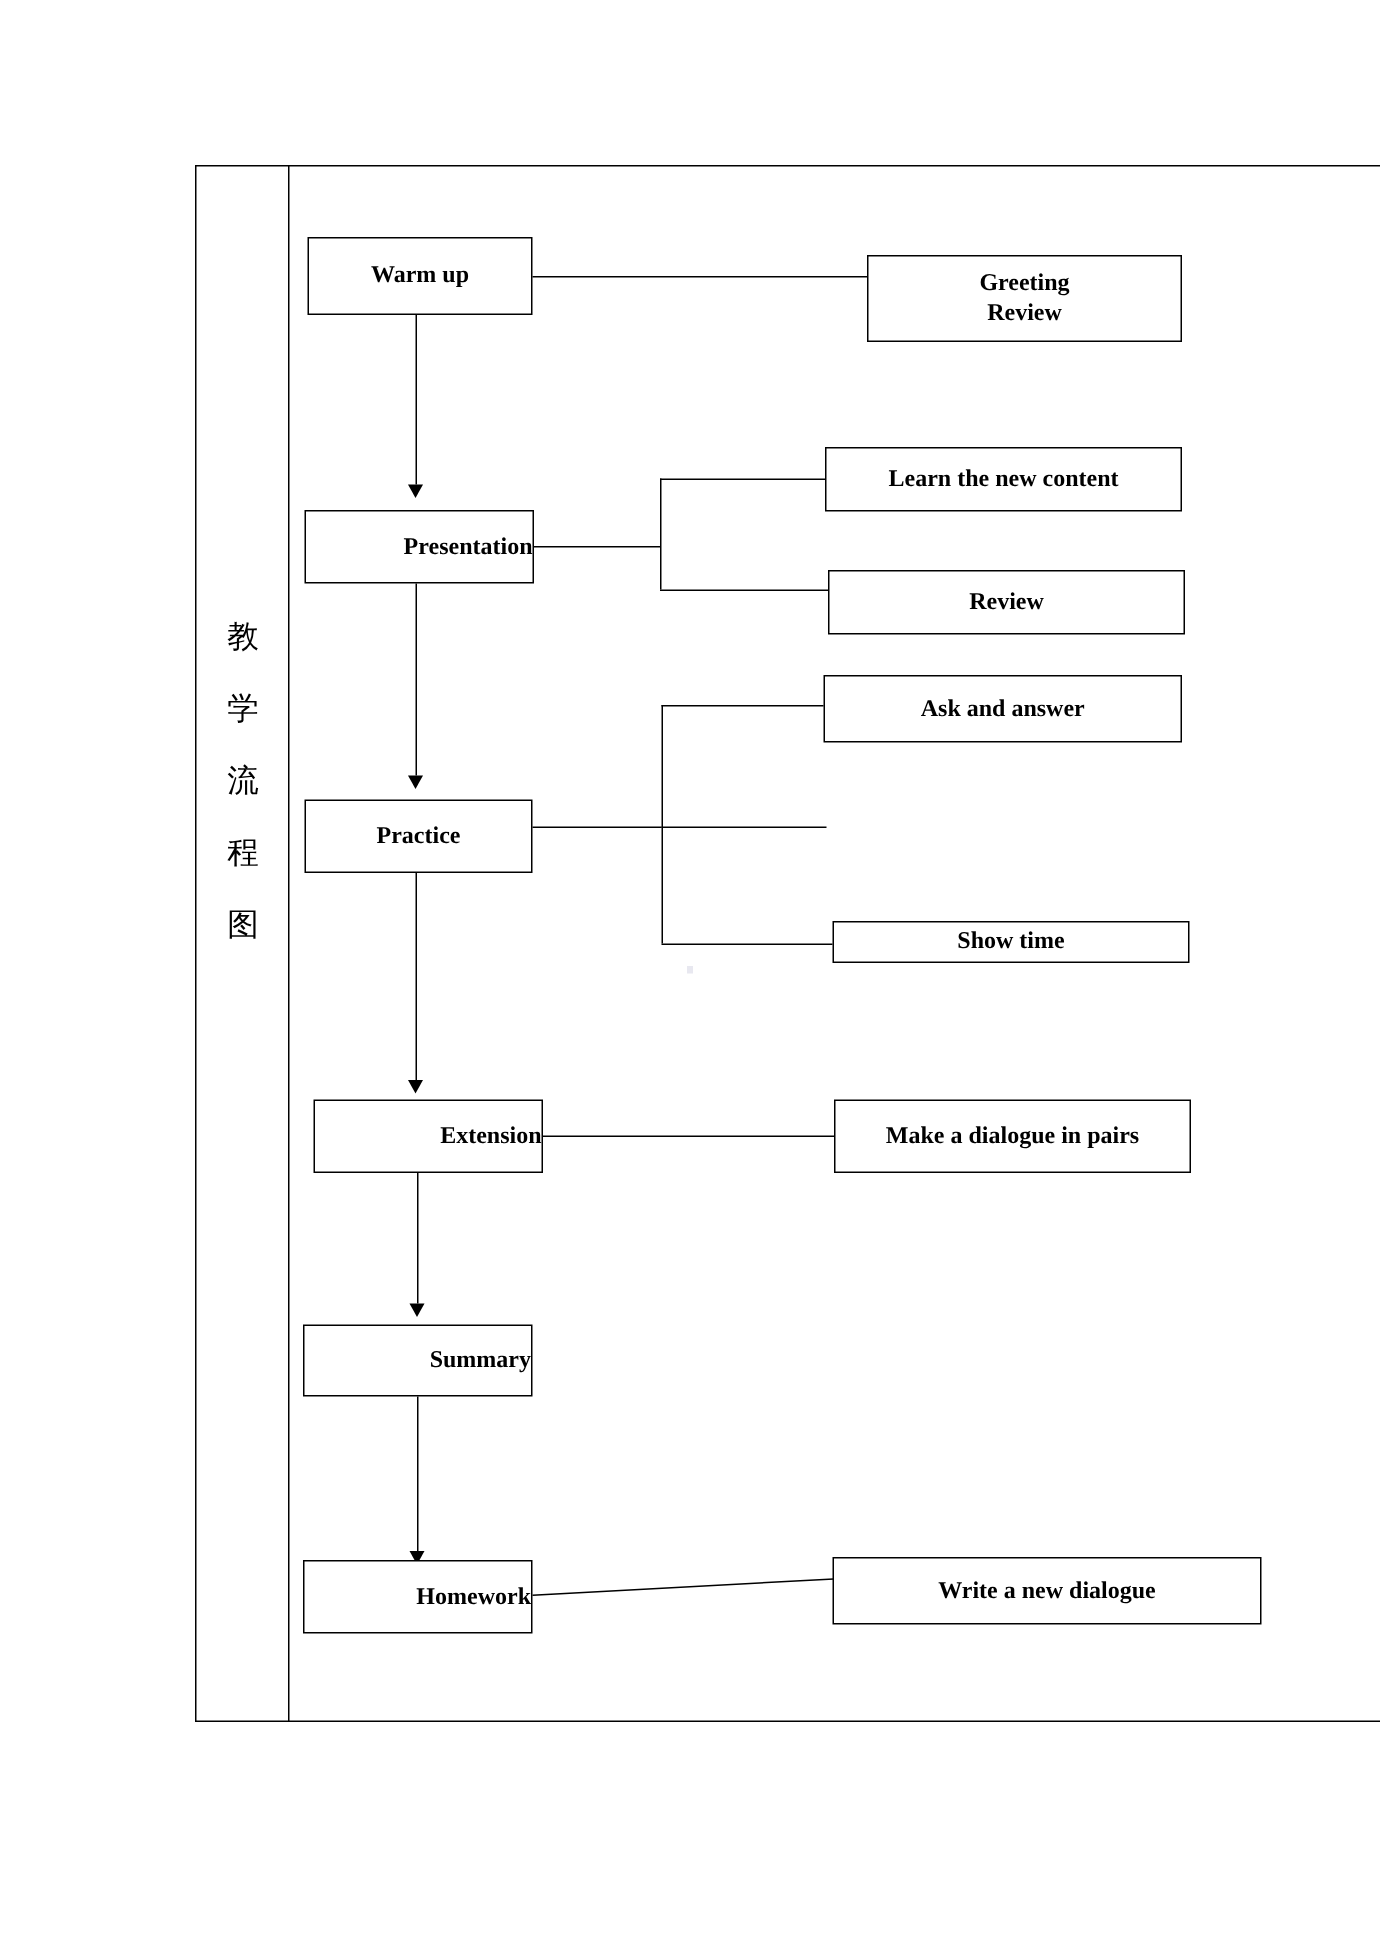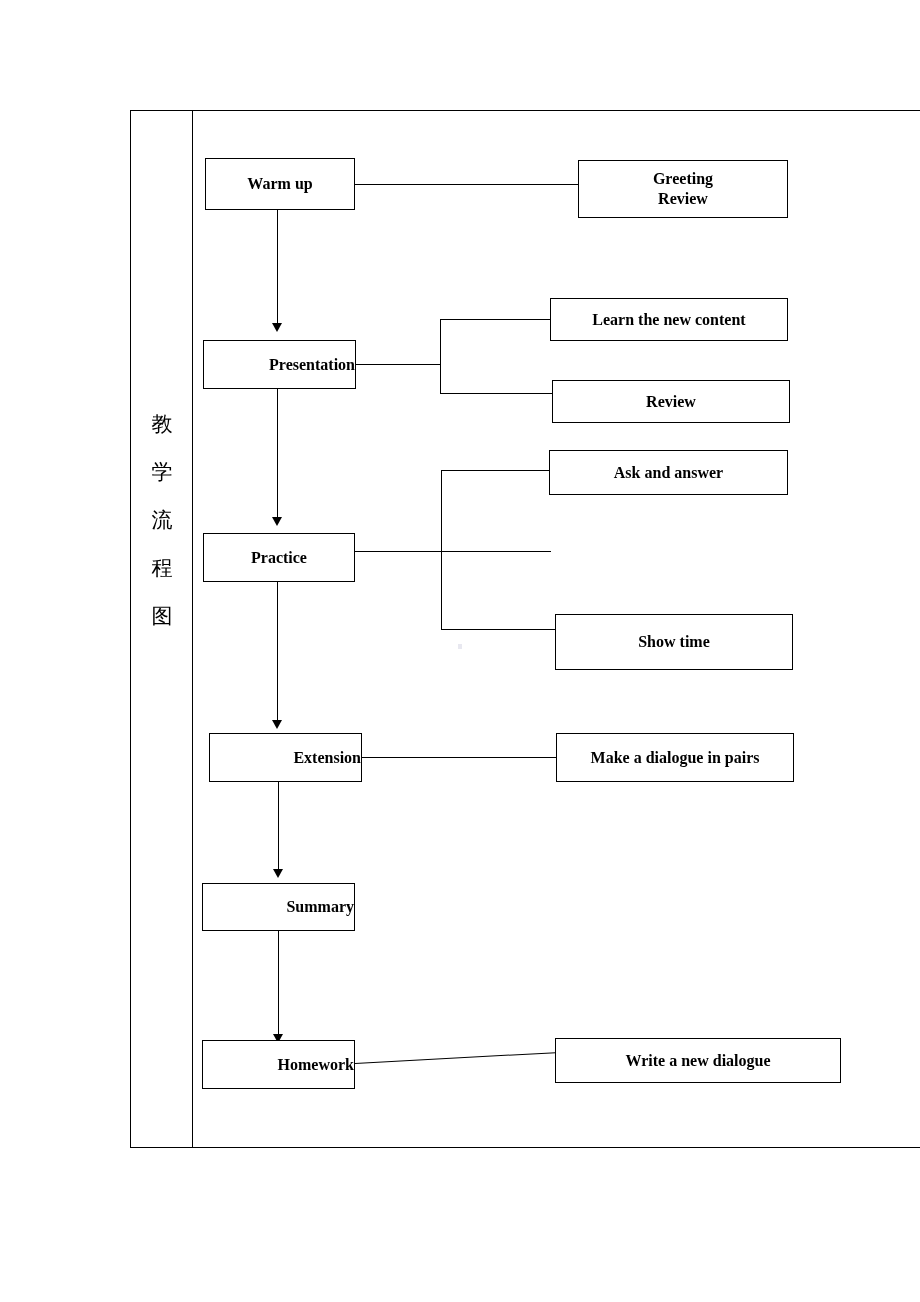--- a/index.html
+++ b/index.html
@@ -70,20 +70,21 @@
     text-align: center;
     line-height: 1.25;
     font-family: "Liberation Serif", serif;
   }
   .box.left-text {
     justify-content: flex-end;
     padding-left: 8px;
   }
   .box-multiline {
     flex-direction: column;
+    margin-top: 10px;
   }
 
   
   .ln {
     position: absolute;
     background: #000;
   }
   .h { height: 1px; }
   .v { width: 1px; }
 
@@ -158,21 +159,21 @@
 
   <div class="box" style="left:203px; top:533px; width:152px; height:49px;">
     <span>Practice</span>
   </div>
 
   <div class="box" style="left:549px; top:450px; width:239px; height:45px;">
     <span>Ask and answer</span>
   </div>
 
 
-  <div class="box" style="left:555px; top:614px; width:238px; height:56px;">
+  <div class="box" style="left:555px; top:614px; width:238px; height:28px;">
     <span>Show time</span>
   </div>
 
   <div class="ln h" style="left:355px; top:551px; width:86px;"></div>
   <div class="ln v" style="left:441px; top:470px; height:159px;"></div>
   <div class="ln h" style="left:441px; top:470px; width:108px;"></div>
   <div class="ln h" style="left:441px; top:551px; width:110px;"></div>
   <div class="ln h" style="left:441px; top:629px; width:114px;"></div>
   <div class="tiny-mark" style="left:458px; top:644px;"></div>
 

